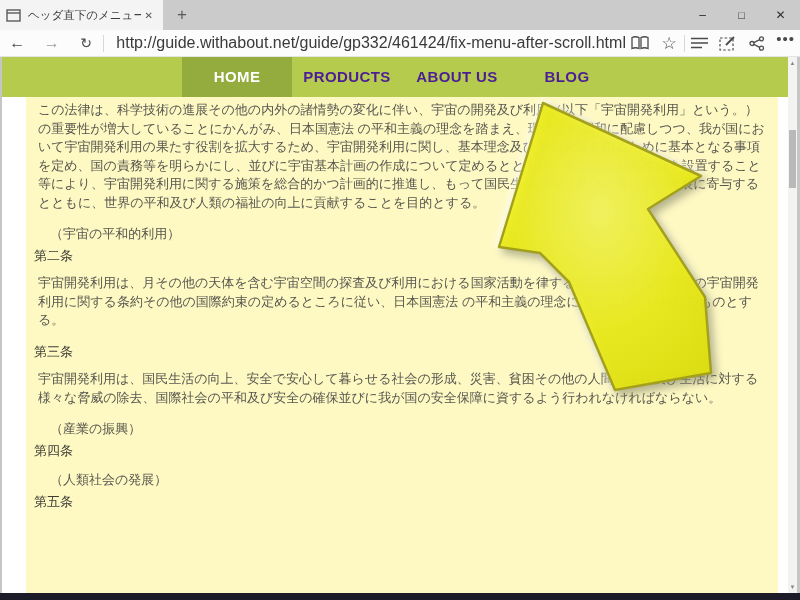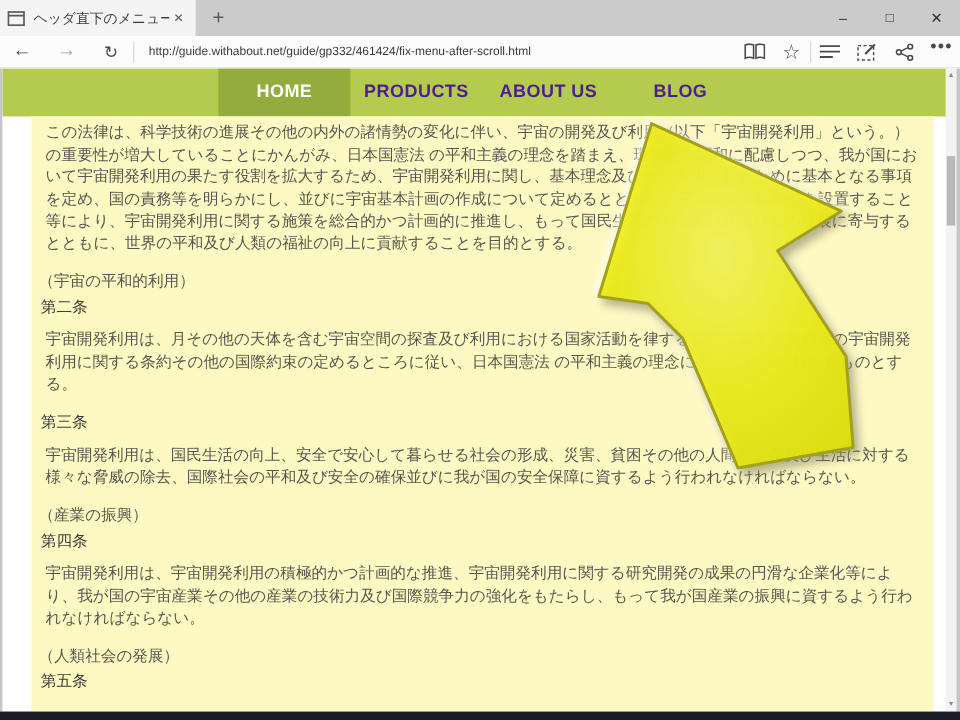--- a/index.html
+++ b/index.html
@@ -21,40 +21,40 @@
   .winbtn { width:39px; height:30px; line-height:30px; text-align:center; font-size:12px; color:#2e2e2e; }
   .winbtn.max { font-size:11px; }
 
   
   .toolbar { position:absolute; top:30px; left:0; right:0; height:27px; background:#fcfcfc;
              border-bottom:1px solid #e4e4e4; display:flex; align-items:center; }
   .tb-btn { width:37px; text-align:center; font-size:16px; color:#484848; }
   .tb-btn.fwd { color:#9d9d9d; }
   .tb-btn.reload { font-size:14px; }
   .tb-sep { width:1px; height:17px; background:#d8d8d8; }
-  .url { font-size:10px; color:#3a3a3a; margin-left:12px; white-space:nowrap; }
+  .url { font-size:16px; color:#3a3a3a; margin-left:12px; white-space:nowrap; }
   .tb-spacer { flex:1 1 auto; }
   .tb-icon { width:31px; height:26px; display:flex; align-items:center; justify-content:center; }
   .tb-icon svg { display:block; }
   .tb-star { font-size:17px; color:#4a4a4a; line-height:1; }
   .tb-more { font-size:15px; color:#4a4a4a; letter-spacing:1px; line-height:10px; padding-bottom:8px; }
 
   
   .page { position:absolute; top:57px; left:2px; right:3px; bottom:7px; background:#ffffff; overflow:hidden; }
 
   .navbar { position:absolute; top:0; left:0; width:788px; height:40px; background:#b5cb4e;
             display:flex; padding-left:180px; }
   .nav-item { width:110px; text-align:center; line-height:40px; font-weight:bold; font-size:15px;
               color:#4c1d95; letter-spacing:0.4px; cursor:default; }
   .nav-item.active { background:#93ac3d; color:#ffffff; }
 
   .content { position:absolute; top:40px; left:24px; width:752px; bottom:0; background:#fef9c3;
              font-size:13px; line-height:18.5px; color:#57564f; padding-top:4px; overflow:hidden; }
   .sec-body { margin:0 12px 13px 12px; }
-  .sec-label { margin:11px 0 3px 6px; }
+  .sec-label { margin:11px 0 3px 24px; }
   .sec-article { font-weight:normal; color:#3e3d37; margin:0 0 9px 8px; }
 
   
   .scrollbar { position:absolute; top:0; right:0; bottom:0; width:9px; background:#f3f3f1; }
   .sb-arrow { position:absolute; left:0; width:9px; text-align:center; font-size:6px; color:#8a8a8a; }
   .sb-arrow.up { top:3px; }
   .sb-arrow.down { bottom:3px; }
   .sb-thumb { position:absolute; top:73px; left:1px; right:1px; height:58px; background:#b9b9b9; }
 
   
@@ -141,21 +141,20 @@
 
     <div class="content">
       <p class="sec-body">この法律は、科学技術の進展その他の内外の諸情勢の変化に伴い、宇宙の開発及び利用（以下「宇宙開発利用」という。）の重要性が増大していることにかんがみ、日本国憲法 の平和主義の理念を踏まえ、環境との調和に配慮しつつ、我が国において宇宙開発利用の果たす役割を拡大するため、宇宙開発利用に関し、基本理念及びその実現を図るために基本となる事項を定め、国の責務等を明らかにし、並びに宇宙基本計画の作成について定めるとともに、宇宙開発戦略本部を設置すること等により、宇宙開発利用に関する施策を総合的かつ計画的に推進し、もって国民生活の向上及び経済社会の発展に寄与するとともに、世界の平和及び人類の福祉の向上に貢献することを目的とする。</p>
       <p class="sec-label">（宇宙の平和的利用）</p>
       <p class="sec-article">第二条</p>
       <p class="sec-body">宇宙開発利用は、月その他の天体を含む宇宙空間の探査及び利用における国家活動を律する原則に関する条約等の宇宙開発利用に関する条約その他の国際約束の定めるところに従い、日本国憲法 の平和主義の理念にのっとり、行われるものとする。</p>
       <p class="sec-article">第三条</p>
       <p class="sec-body">宇宙開発利用は、国民生活の向上、安全で安心して暮らせる社会の形成、災害、貧困その他の人間の生存及び生活に対する様々な脅威の除去、国際社会の平和及び安全の確保並びに我が国の安全保障に資するよう行われなければならない。</p>
       <p class="sec-label">（産業の振興）</p>
       <p class="sec-article">第四条</p>
-      <p class="sec-body">宇宙開発利用は、宇宙開発利用の積極的かつ計画的な推進、宇宙開発利用に関する研究開発の成果の円滑な企業化等により、我が国の宇宙産業その他の産業の技術力及び国際競争力の強化をもたらし、もって我が国産業の振興に資するよう行われなければならない。</p>
       <p class="sec-label">（人類社会の発展）</p>
       <p class="sec-article">第五条</p>
 
     </div>
 
     <div class="scrollbar">
       <div class="sb-arrow up">▲</div>
       <div class="sb-thumb"></div>
       <div class="sb-arrow down">▼</div>
     </div>

